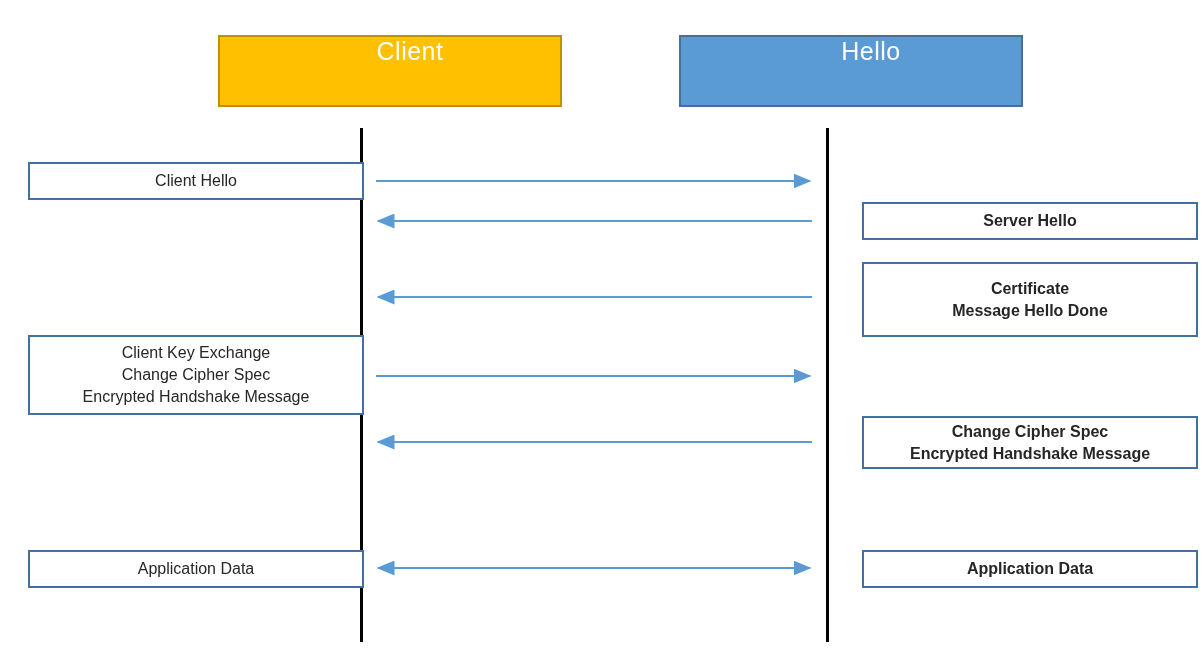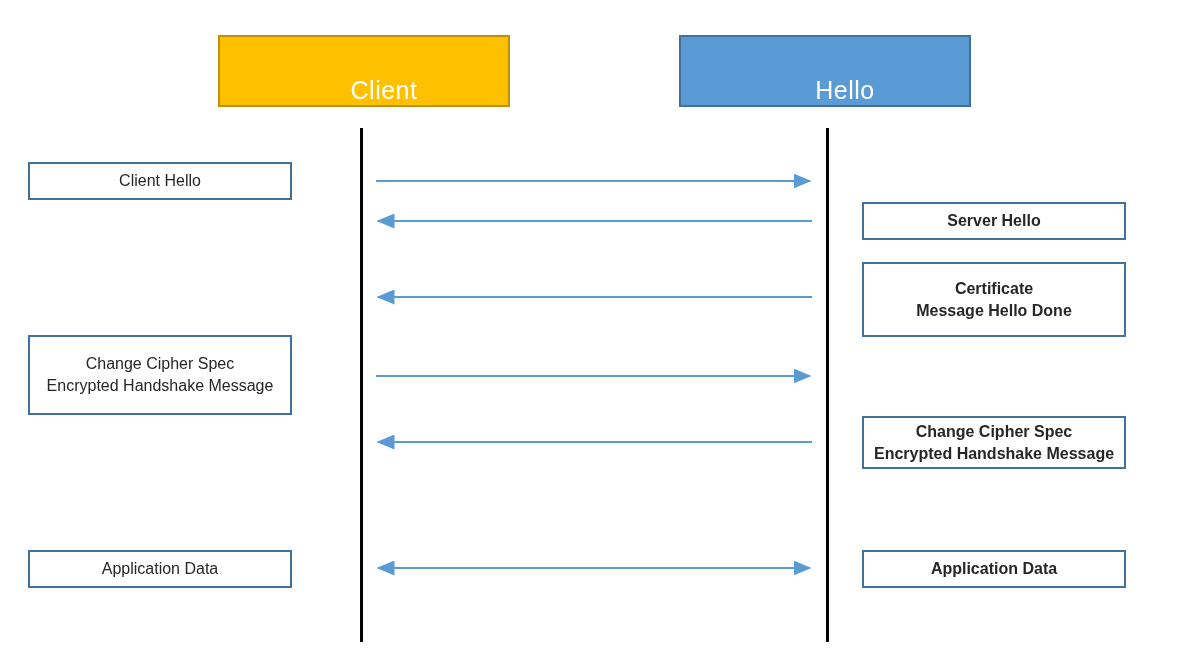--- a/index.html
+++ b/index.html
@@ -12,26 +12,26 @@
     position: relative;
     width: 1204px;
     height: 668px;
     background: #ffffff;
     overflow: hidden;
   }
   
   .actor {
     position: absolute;
     top: 35px;
-    width: 292px;
+    width: 344px;
     height: 72px;
     box-sizing: border-box;
     border: 2px solid;
     display: flex;
-    align-items: flex-end;
+    align-items: flex-start;
     justify-content: center;
     color: #ffffff;
     font-size: 25px;
     letter-spacing: 0.5px;
     padding-left: 40px;
   }
   .actor.client {
     left: 218px;
     background: var(--client-fill);
     border-color: var(--client-border);
@@ -48,21 +48,21 @@
     height: 514px;
     width: 3px;
     background: var(--lifeline-color);
   }
   .lifeline.client { left: 360px; }
   .lifeline.server { left: 826px; }
   
   .msg-box {
     position: absolute;
     box-sizing: border-box;
-    width: 264px;
+    width: 336px;
     border: 2px solid var(--box-border);
     background: #ffffff;
     display: flex;
     flex-direction: column;
     align-items: center;
     justify-content: center;
     color: #262626;
     font-size: 16px;
     line-height: 22px;
     text-align: center;
@@ -113,20 +113,21 @@
     <line x1="376" y1="376" x2="810" y2="376" stroke="var(--arrow-color)" stroke-width="2" marker-end="url(#arrowHead)"></line>
     <line x1="812" y1="442" x2="378" y2="442" stroke="var(--arrow-color)" stroke-width="2" marker-end="url(#arrowHead)"></line>
     <line x1="378" y1="568" x2="810" y2="568" stroke="var(--arrow-color)" stroke-width="2" marker-start="url(#arrowHead)" marker-end="url(#arrowHead)"></line>
   </svg>
 
   <div class="msg-box col-left box-client-hello">
     <span>Client Hello</span>
   </div>
 
   <div class="msg-box col-left box-client-key-exchange">
+    <span>Client Key Exchange</span>
     <span>Change Cipher Spec</span>
     <span>Encrypted Handshake Message</span>
   </div>
 
   <div class="msg-box col-left box-app-data-left">
     <span>Application Data</span>
   </div>
 
   <div class="msg-box col-right box-server-hello">
     <span>Server Hello</span>

